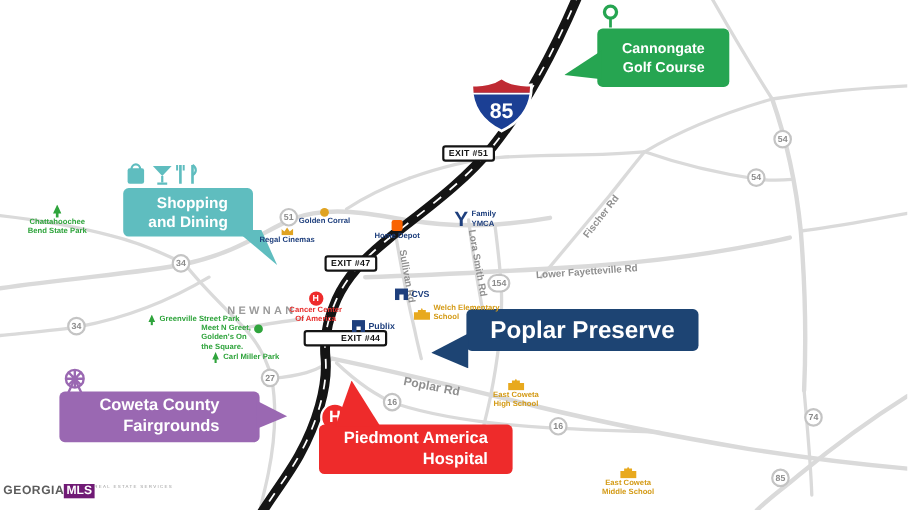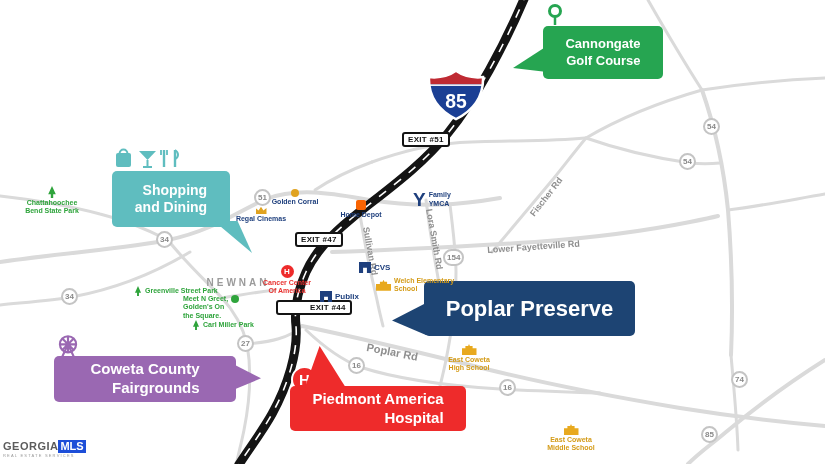--- a/index.html
+++ b/index.html
@@ -61,24 +61,24 @@
   .hd-ic{width:10px;height:10px;background:#f96302;border-radius:2px;flex-shrink:0;}
   .dot-ic{width:8px;height:8px;border-radius:50%;background:#e0a321;flex-shrink:0;}
   .gdot-ic{width:8px;height:8px;border-radius:50%;background:#2fa43c;flex-shrink:0;}
   .hcircle{border-radius:50%;background:#ee2b2b;color:#fff;font-weight:bold;display:flex;
            align-items:center;justify-content:center;flex-shrink:0;}
   .h-big{width:27px;height:27px;font-size:15px;border:2px solid #fff;box-sizing:border-box;}
   .h-sm{width:13px;height:13px;font-size:8px;}
   .ymca-y{color:#1e3f7d;font-weight:bold;font-size:19px;line-height:1;flex-shrink:0;}
 
   
-  .logo{position:absolute;display:flex;flex-direction:column;line-height:1;}
+  .logo{position:absolute;display:flex;flex-direction:row;line-height:1;}
   .logo-row{display:flex;align-items:center;}
   .logo-primary{color:#5c5c5c;font-weight:bold;font-size:11px;letter-spacing:.5px;}
-  .logo-suffix{background:#1d4ed8;color:#fff;font-weight:bold;font-size:11px;padding:1px 2px;}
+  .logo-suffix{background:#701a75;color:#fff;font-weight:bold;font-size:11px;padding:1px 2px;}
   .logo-tag{color:#9a9a9a;font-size:4px;letter-spacing:1.2px;margin-top:1px;}
 </style>
 </head>
 <body>
 
 <div class="map">
 
   <svg class="roads" width="825" height="464" viewBox="0 0 825 464">
     <g stroke="#dadada" fill="none" stroke-linecap="round">
       <path stroke-width="4" d="M0 262 C70 252 130 248 168 240 C215 230 240 210 266 199 C300 186 340 195 370 200 C420 208 460 205 500 198"></path>
@@ -158,27 +158,27 @@
       </g>
       <g stroke="#5fbdbf" fill="none">
         <path d="M50 6 V23" stroke-width="2.4"></path>
         <path d="M47 6 V11 M53 6 V11" stroke-width="1.8"></path>
         <path d="M61 6 V23" stroke-width="2.4"></path>
         <path d="M61 6 C65 8.5 65 13 61 15" stroke-width="2"></path>
       </g>
     </svg>
   </div>
 
-  <div class="callout c-shop" style="left:112px;top:171px;width:118px;height:56px;">
+  <div class="callout c-shop" style="left:112px;top:171px;width:118px;height:44px;">
     <div class="ptr ptr-shop" style="right:-22px;bottom:-26px;width:38px;height:32px;"></div>
     <span>Shopping
 and Dining</span>
   </div>
 
-  <div class="callout c-poplar" style="left:424px;top:281px;width:211px;height:55px;">
+  <div class="callout c-poplar" style="left:424px;top:281px;width:211px;height:38px;">
     <div class="ptr ptr-poplar" style="left:-32px;top:22px;width:34px;height:32px;"></div>
     <span>Poplar Preserve</span>
   </div>
 
   <div class="abs" style="left:54px;top:333px;">
     <svg width="28" height="28" viewBox="0 0 26 26">
       <g stroke="#9a68b2" fill="none" stroke-width="2">
         <circle cx="13" cy="10.5" r="7.5"></circle>
         <path d="M13 3 V18 M5.5 10.5 H20.5 M7.7 5.2 L18.3 15.8 M18.3 5.2 L7.7 15.8"></path>
         <path d="M13 10.5 L6.5 24.5 M13 10.5 L19.5 24.5"></path>

